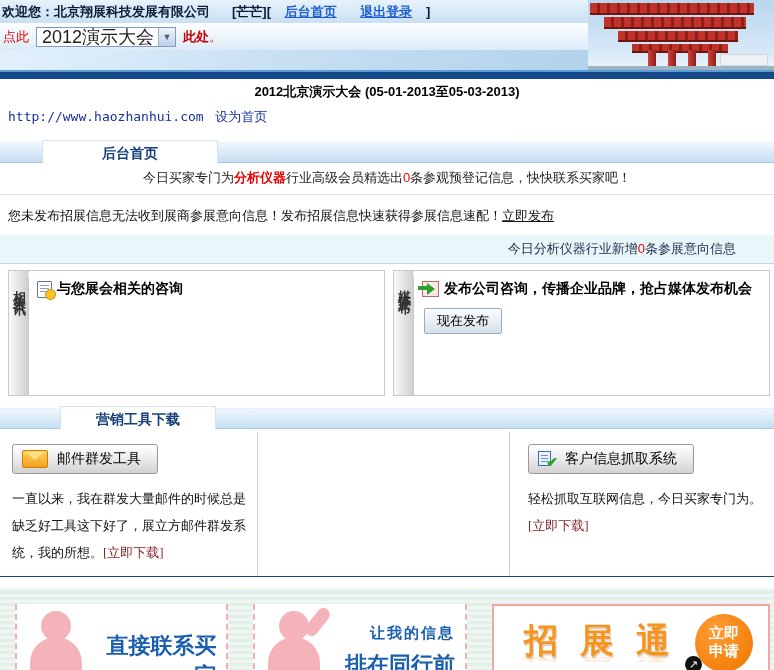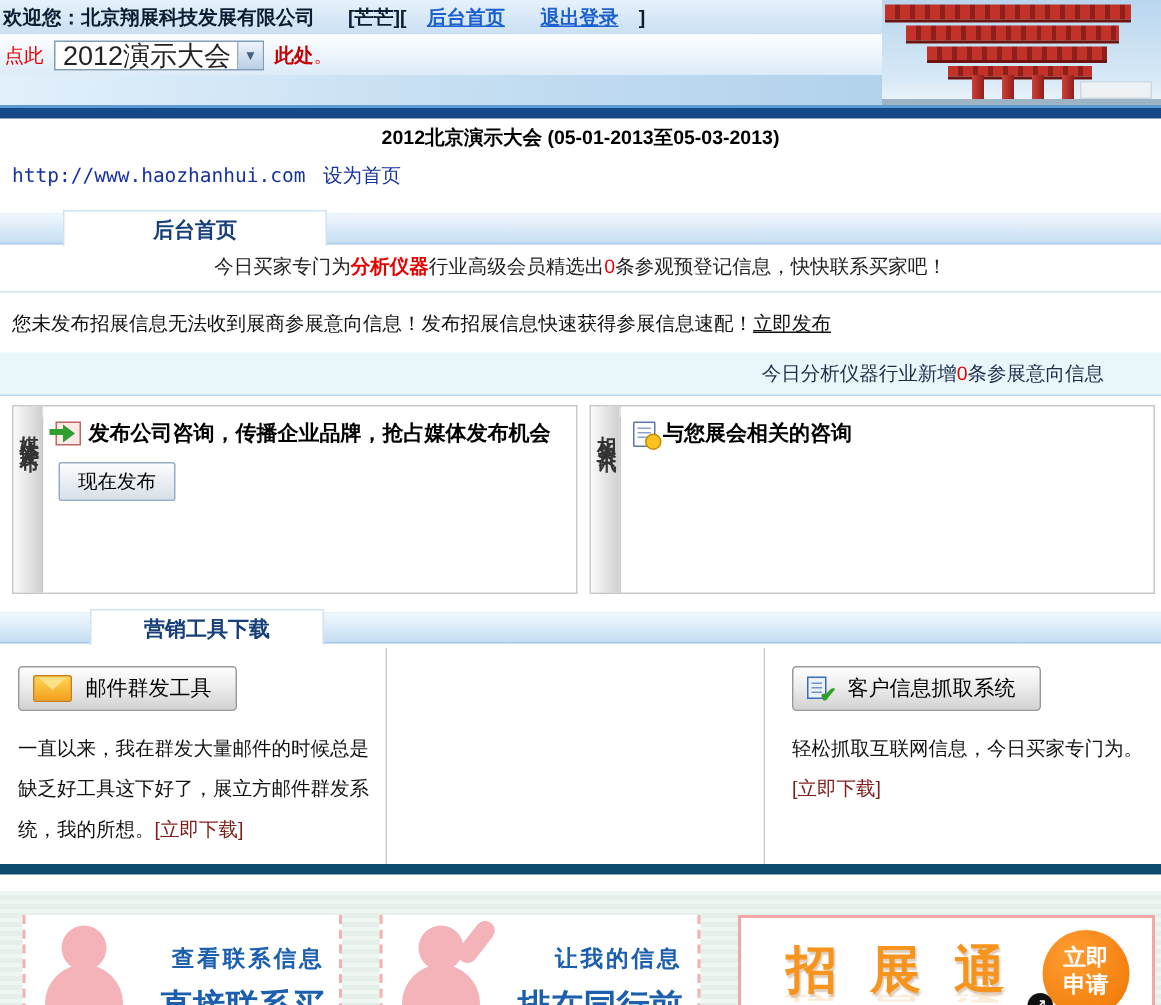--- a/index.html
+++ b/index.html
@@ -63,21 +63,21 @@
   .doc-ico { width:15px; height:17px; position:relative; background:#fff; border:1px solid #5a79a8; border-radius:1px; flex:0 0 auto; }
   .doc-ico i { position:absolute; left:2px; right:2px; height:1px; background:#8aa4c8; }
   .doc-ico .l1{top:3px;} .doc-ico .l2{top:6px;} .doc-ico .l3{top:9px;}
   .doc-ico::after { content:""; position:absolute; right:-5px; bottom:-3px; width:9px; height:9px; border-radius:50%; background:#ffc321; border:1px solid #c98b00; }
   .pub-ico { width:17px; height:16px; position:relative; background:#fde9e7; border:1px solid #b96a62; flex:0 0 auto; }
   .pub-ico::before { content:""; position:absolute; left:-5px; top:4px; width:10px; height:4px; background:#2e9e2e; }
   .pub-ico::after { content:""; position:absolute; left:4px; top:1px; border-top:6px solid transparent; border-bottom:6px solid transparent; border-left:8px solid #2e9e2e; }
   .now-btn { margin:10px 0 0 2px; padding:3px 12px; font-size:13px; color:#000; border:1px solid #93aec6; border-radius:2px; background:linear-gradient(#fdfdfd,#e9eef3 50%,#d7dfe8); cursor:pointer; font-family:inherit; }
 
   
-  .dl-row { display:flex; border-bottom:7px solid #0c4a6e; min-height:122px; margin-top:3px; }
+  .dl-row { display:flex; border-bottom:1px solid #0c4a6e; min-height:122px; margin-top:3px;font-family:Liberation Serif, serif; }
   .dl-col1 { width:258px; border-right:1px solid #cfcfcf; padding:12px 8px 10px 12px; }
   .dl-col2 { width:252px; border-right:1px solid #cfcfcf; }
   .dl-col3 { flex:1; padding:12px 8px 10px 18px; }
   .tool-btn { display:inline-flex; align-items:center; gap:9px; border:1px solid #9a9a9a; border-radius:3px; background:linear-gradient(#ffffff,#ededed 45%,#d2d2d2); box-shadow:inset 0 1px 0 #fff; padding:5px 16px 5px 9px; font-size:14px; color:#000; cursor:pointer; font-family:inherit; }
   .mail-ico { width:26px; height:18px; background:linear-gradient(#ffd558,#f49f1c); border:1px solid #c87f10; border-radius:2px; position:relative; flex:0 0 auto; }
   .mail-ico::after { content:""; position:absolute; left:2px; top:1px; width:18px; height:9px; border-left:9px solid transparent; border-right:9px solid transparent; border-top:8px solid #fbe28a; width:0; left:3px; }
   .grab-ico { width:18px; height:18px; position:relative; flex:0 0 auto; }
   .grab-ico .pg { position:absolute; left:0; top:1px; width:13px; height:15px; background:#eaf1fb; border:1px solid #3a6db5; }
   .grab-ico .pg i { position:absolute; left:2px; right:2px; height:1px; background:#6f93c4; }
   .grab-ico .pg .l1{top:3px;} .grab-ico .pg .l2{top:6px;} .grab-ico .pg .l3{top:9px;}
@@ -156,40 +156,40 @@
   </div>
   <div class="notice-line">
     <span>您未发布招展信息无法收到展商参展意向信息！发布招展信息快速获得参展信息速配！</span><span class="notice-act">立即发布</span>
   </div>
   <div class="stat-strip">
     <span>今日分析仪器行业新增</span><span class="red">0</span><span>条参展意向信息</span>
   </div>
 
   <div class="boxes-row">
     <div class="info-box">
-      <div class="v-label">媒体发布</div>
-      <div class="box-body">
-        <div class="box-title">
-          <span class="pub-ico"></span>
-          <span>发布公司咨询，传播企业品牌，抢占媒体发布机会</span>
-        </div>
-        <button class="now-btn">现在发布</button>
-      </div>
-    </div>
-    <div class="info-box">
       <div class="v-label">相关资讯</div>
       <div class="box-body">
         <div class="box-title">
           <span class="doc-ico">
               <i class="l1"></i>
               <i class="l2"></i>
               <i class="l3"></i>
             </span>
           <span>与您展会相关的咨询</span>
         </div>
+      </div>
+    </div>
+    <div class="info-box">
+      <div class="v-label">媒体发布</div>
+      <div class="box-body">
+        <div class="box-title">
+          <span class="pub-ico"></span>
+          <span>发布公司咨询，传播企业品牌，抢占媒体发布机会</span>
+        </div>
+        <button class="now-btn">现在发布</button>
       </div>
     </div>
   </div>
 
   <div class="tab-strip">
     <div class="tab tab2">营销工具下载</div>
   </div>
   <div class="dl-row">
     <div class="dl-col1">
       <button class="tool-btn">
@@ -219,21 +219,20 @@
     </div>
   </div>
 
   <div class="promo-area">
     <div class="pbox">
       <div class="person">
         <div class="p-head"></div>
           <div class="p-body"></div>
       </div>
       <div class="ptext">
-        <div class="pl1">查看联系信息</div>
         <div class="pl2">直接联系买家</div>
       </div>
 
     </div>
     <div class="pbox">
       <div class="person">
         <div class="p-head"></div>
           <div class="p-body"></div>
           <div class="p-arm"></div>
       </div>

